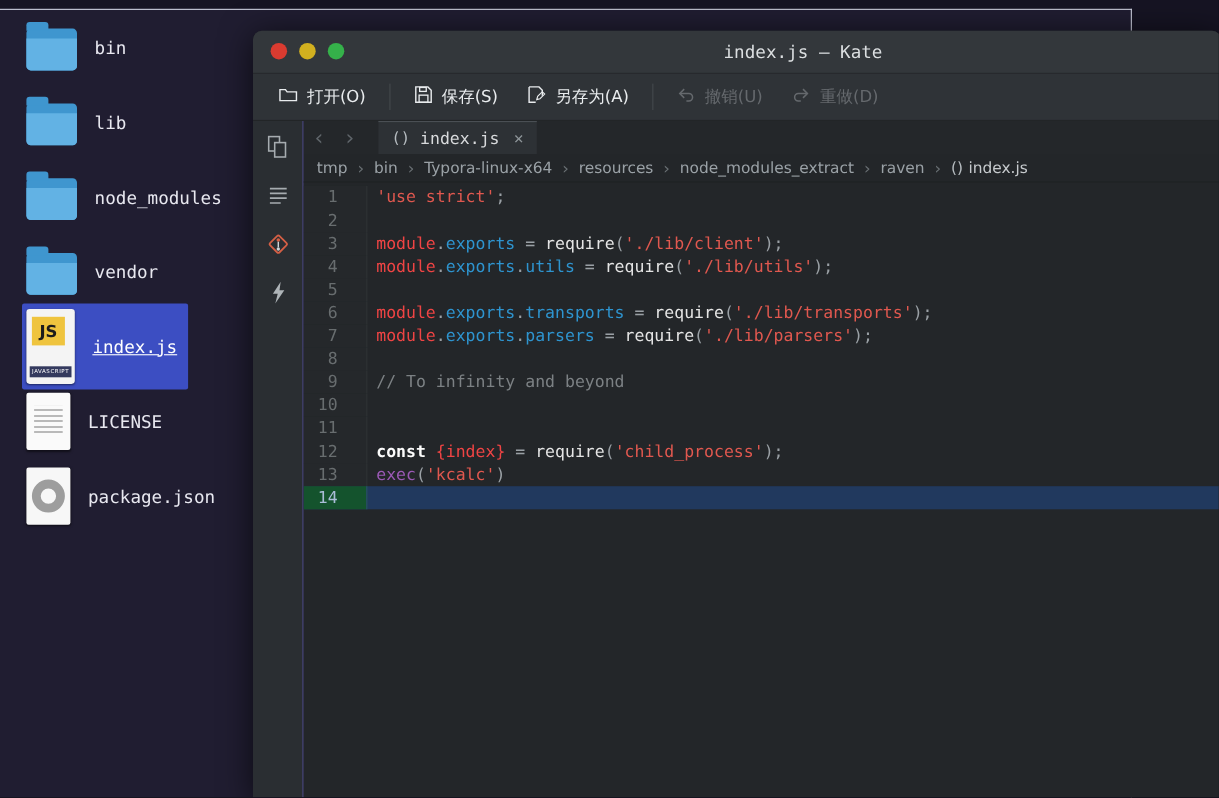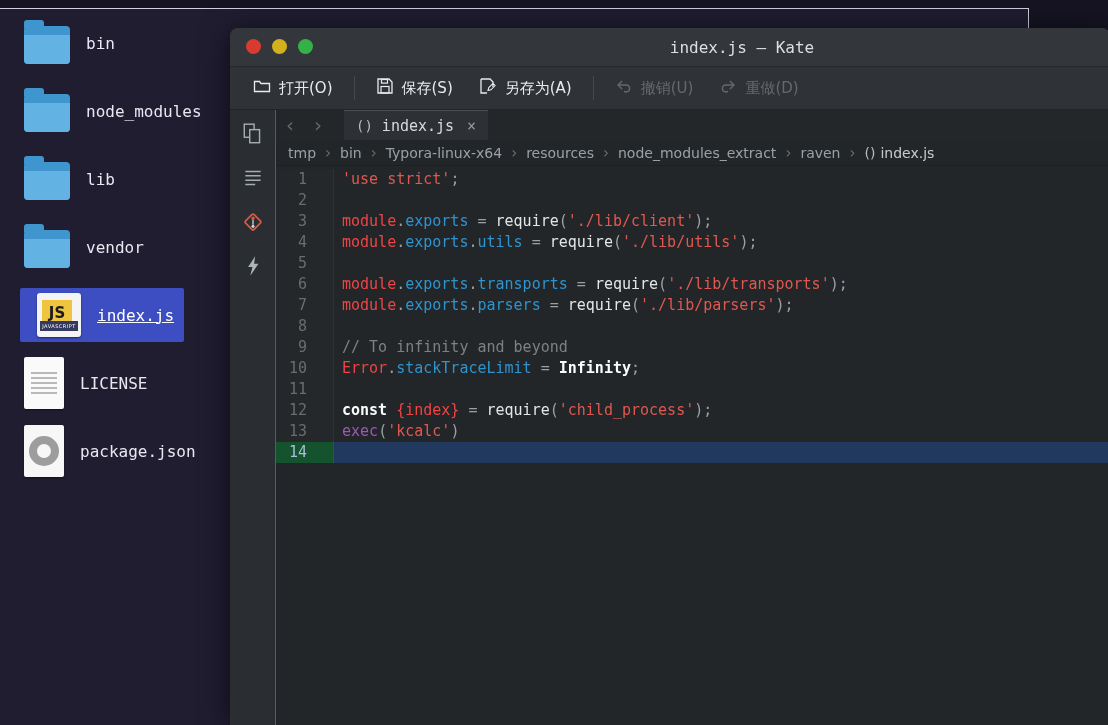--- a/index.html
+++ b/index.html
@@ -13,21 +13,21 @@
   .fm-item{display:flex;align-items:center;height:68px;padding-left:20px;box-sizing:border-box;}
   .fm-inner{display:flex;align-items:center;gap:16px;padding:5px 10px 5px 4px;border-radius:2px;}
   .fm-item.selected .fm-inner{background:#3c4ec2;}
   .fm-label{font-family:"DejaVu Sans Mono",monospace;font-size:16px;color:#e8e8f0;}
   .fm-item.selected .fm-label{color:#ffffff;text-decoration:underline;}
 
   .icon-folder{width:46px;height:38px;background:#3f96cf;border-radius:4px;position:relative;margin-top:4px;}
   .icon-folder::before{content:"";position:absolute;top:-6px;left:0;width:20px;height:8px;background:#3f96cf;border-radius:3px 3px 0 0;}
   .icon-folder::after{content:"";position:absolute;left:0;top:9px;right:0;bottom:0;background:#62b2e4;border-radius:0 0 4px 4px;}
 
-  .icon-js{width:44px;height:44px;background:#f4f4f4;border-radius:3px;position:relative;box-shadow:0 1px 2px rgba(0,0,0,.5);margin-left:13px;}
+  .icon-js{width:44px;height:68px;background:#f4f4f4;border-radius:3px;position:relative;box-shadow:0 1px 2px rgba(0,0,0,.5);}
   .js-badge{position:absolute;left:5px;top:7px;width:30px;height:26px;background:#efc43e;color:#1c1c1c;
     font-weight:bold;font-size:15px;display:flex;align-items:center;justify-content:center;font-family:"DejaVu Sans",sans-serif;}
   .js-banner{position:absolute;left:3px;right:3px;bottom:6px;height:10px;background:#343a5e;color:#fff;
     font-size:5px;line-height:10px;text-align:center;letter-spacing:.5px;}
 
   .icon-doc{width:40px;height:52px;background:#fafafa;border-radius:2px;position:relative;box-shadow:0 1px 2px rgba(0,0,0,.5);}
   .icon-doc::after{content:"";position:absolute;left:7px;right:7px;top:12px;height:28px;
     background:repeating-linear-gradient(#fafafa 0 3px,#b9b9b9 3px 5px);}
   .icon-pkg{width:40px;height:52px;background:#f7f7f7;border-radius:2px;position:relative;box-shadow:0 1px 2px rgba(0,0,0,.5);}
   .icon-pkg::after{content:"";position:absolute;left:50%;top:50%;transform:translate(-50%,-50%);
@@ -35,21 +35,21 @@
 
   
   .kate{position:absolute;left:230px;top:28px;width:880px;height:697px;background:#232629;
     border-radius:8px 8px 0 0;box-shadow:0 4px 30px rgba(0,0,0,.65);display:flex;flex-direction:column;}
   .titlebar{height:38px;background:#33373b;border-radius:8px 8px 0 0;position:relative;border-bottom:1px solid #26292c;flex:0 0 38px;}
   .traffic{position:absolute;left:16px;top:11px;display:flex;gap:11px;}
   .dot{width:15px;height:15px;border-radius:50%;}
   .dot.red{background:#da3b30;}
   .dot.yellow{background:#d2b01f;}
   .dot.green{background:#35b14a;}
-  .title{position:absolute;left:512px;top:50%;transform:translate(-50%,-50%);
+  .title{position:absolute;left:500px;top:50%;transform:translate(-50%,-50%);
     color:#dcdfe1;font-size:16px;white-space:nowrap;font-family:"DejaVu Sans Mono",monospace;}
 
   .toolbar{height:42px;background:#2f3337;display:flex;align-items:center;padding:0 12px;gap:4px;
     border-bottom:1px solid #222527;flex:0 0 42px;}
   .tb-btn{display:flex;align-items:center;gap:8px;color:#e9ecee;font-size:15px;padding:6px 11px;border-radius:3px;cursor:default;}
   .tb-btn.disabled{color:#65696d;}
   .tb-sep{width:1px;height:24px;background:#44494d;margin:0 6px;}
   .tb-btn svg{flex:0 0 auto;}
 
   .main{flex:1;display:flex;min-height:0;}
@@ -100,28 +100,28 @@
       <div class="fm-item">
         <div class="fm-inner">
           <span class="icon-folder"></span>
           <span class="fm-label">bin</span>
         </div>
       </div>
 
       <div class="fm-item">
         <div class="fm-inner">
           <span class="icon-folder"></span>
+          <span class="fm-label">lib</span>
+        </div>
+      </div>
+
+      <div class="fm-item">
+        <div class="fm-inner">
+          <span class="icon-folder"></span>
           <span class="fm-label">node_modules</span>
-        </div>
-      </div>
-
-      <div class="fm-item">
-        <div class="fm-inner">
-          <span class="icon-folder"></span>
-          <span class="fm-label">lib</span>
         </div>
       </div>
 
       <div class="fm-item">
         <div class="fm-inner">
           <span class="icon-folder"></span>
           <span class="fm-label">vendor</span>
         </div>
       </div>
 
@@ -284,21 +284,21 @@
         <div class="code">
             <div class="cl"><span class="ln">1</span><span class="ct"><span class="tk-s">'use strict'</span><span class="tk-p">;</span></span></div>
             <div class="cl"><span class="ln">2</span><span class="ct"></span></div>
             <div class="cl"><span class="ln">3</span><span class="ct"><span class="tk-n">module</span><span class="tk-p">.</span><span class="tk-m">exports</span><span class="tk-p"> = </span><span class="tk-f">require</span><span class="tk-p">(</span><span class="tk-s">'./lib/client'</span><span class="tk-p">);</span></span></div>
             <div class="cl"><span class="ln">4</span><span class="ct"><span class="tk-n">module</span><span class="tk-p">.</span><span class="tk-m">exports</span><span class="tk-p">.</span><span class="tk-m">utils</span><span class="tk-p"> = </span><span class="tk-f">require</span><span class="tk-p">(</span><span class="tk-s">'./lib/utils'</span><span class="tk-p">);</span></span></div>
             <div class="cl"><span class="ln">5</span><span class="ct"></span></div>
             <div class="cl"><span class="ln">6</span><span class="ct"><span class="tk-n">module</span><span class="tk-p">.</span><span class="tk-m">exports</span><span class="tk-p">.</span><span class="tk-m">transports</span><span class="tk-p"> = </span><span class="tk-f">require</span><span class="tk-p">(</span><span class="tk-s">'./lib/transports'</span><span class="tk-p">);</span></span></div>
             <div class="cl"><span class="ln">7</span><span class="ct"><span class="tk-n">module</span><span class="tk-p">.</span><span class="tk-m">exports</span><span class="tk-p">.</span><span class="tk-m">parsers</span><span class="tk-p"> = </span><span class="tk-f">require</span><span class="tk-p">(</span><span class="tk-s">'./lib/parsers'</span><span class="tk-p">);</span></span></div>
             <div class="cl"><span class="ln">8</span><span class="ct"></span></div>
             <div class="cl"><span class="ln">9</span><span class="ct"><span class="tk-c">// To infinity and beyond</span></span></div>
-            <div class="cl"><span class="ln">10</span><span class="ct"><span class="tk-n">Error</span><span class="tk-p">.</span><span class="tk-m">stackTraceLimit</span><span class="tk-p"> = </span><span class="tk-k">Infinity</span><span class="tk-p">;</span></span></div>
+            <div class="cl"><span class="ln">10</span></div>
             <div class="cl"><span class="ln">11</span><span class="ct"></span></div>
             <div class="cl"><span class="ln">12</span><span class="ct"><span class="tk-k">const</span><span class="tk-n"> {index} </span><span class="tk-p">= </span><span class="tk-f">require</span><span class="tk-p">(</span><span class="tk-s">'child_process'</span><span class="tk-p">);</span></span></div>
             <div class="cl"><span class="ln">13</span><span class="ct"><span class="tk-x">exec</span><span class="tk-p">(</span><span class="tk-s">'kcalc'</span><span class="tk-p">)</span></span></div>
             <div class="cl cur"><span class="ln">14</span><span class="ct"></span></div>
           </div>
 
       </div>
     </div>
   </div>
 </div>

